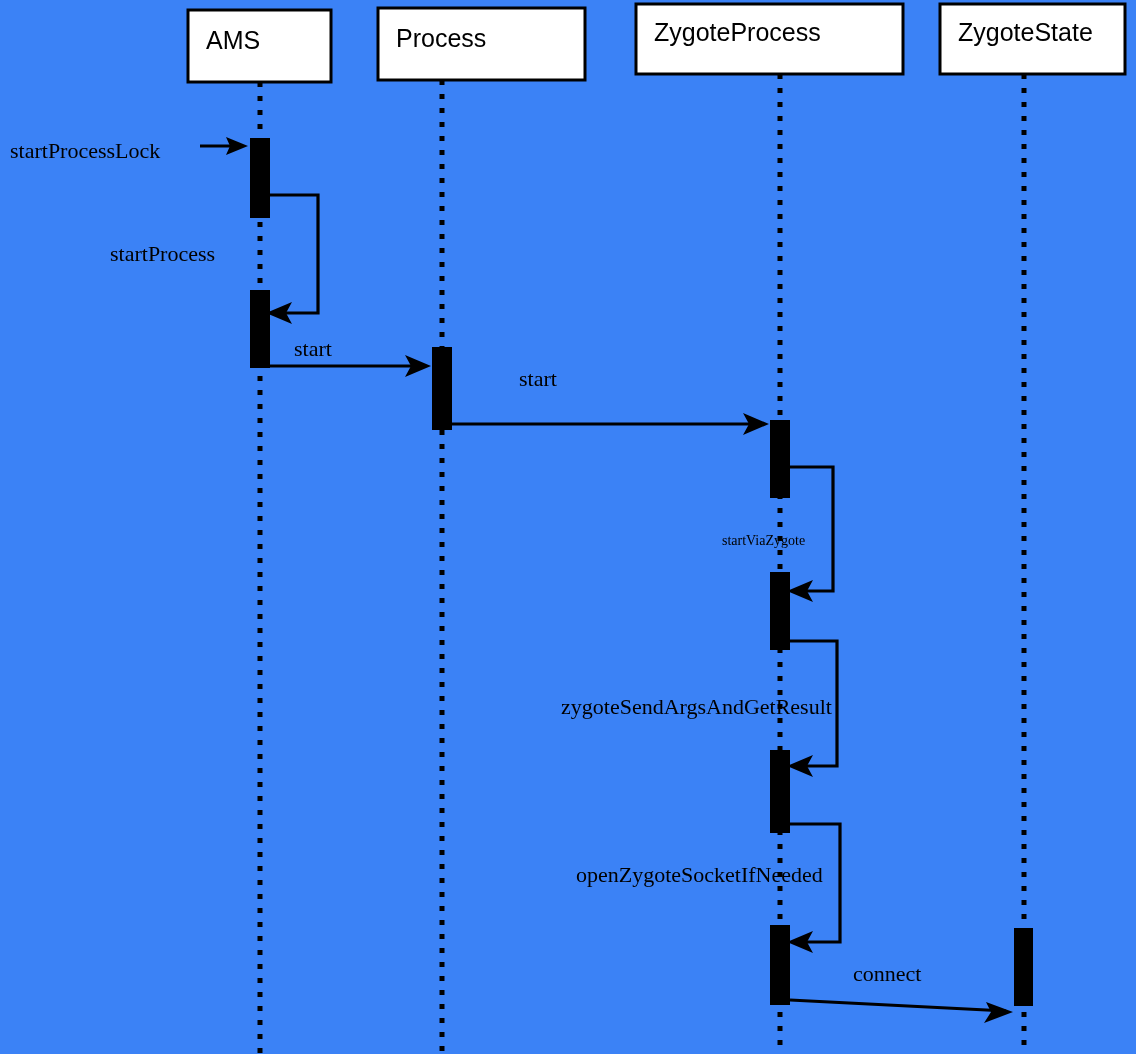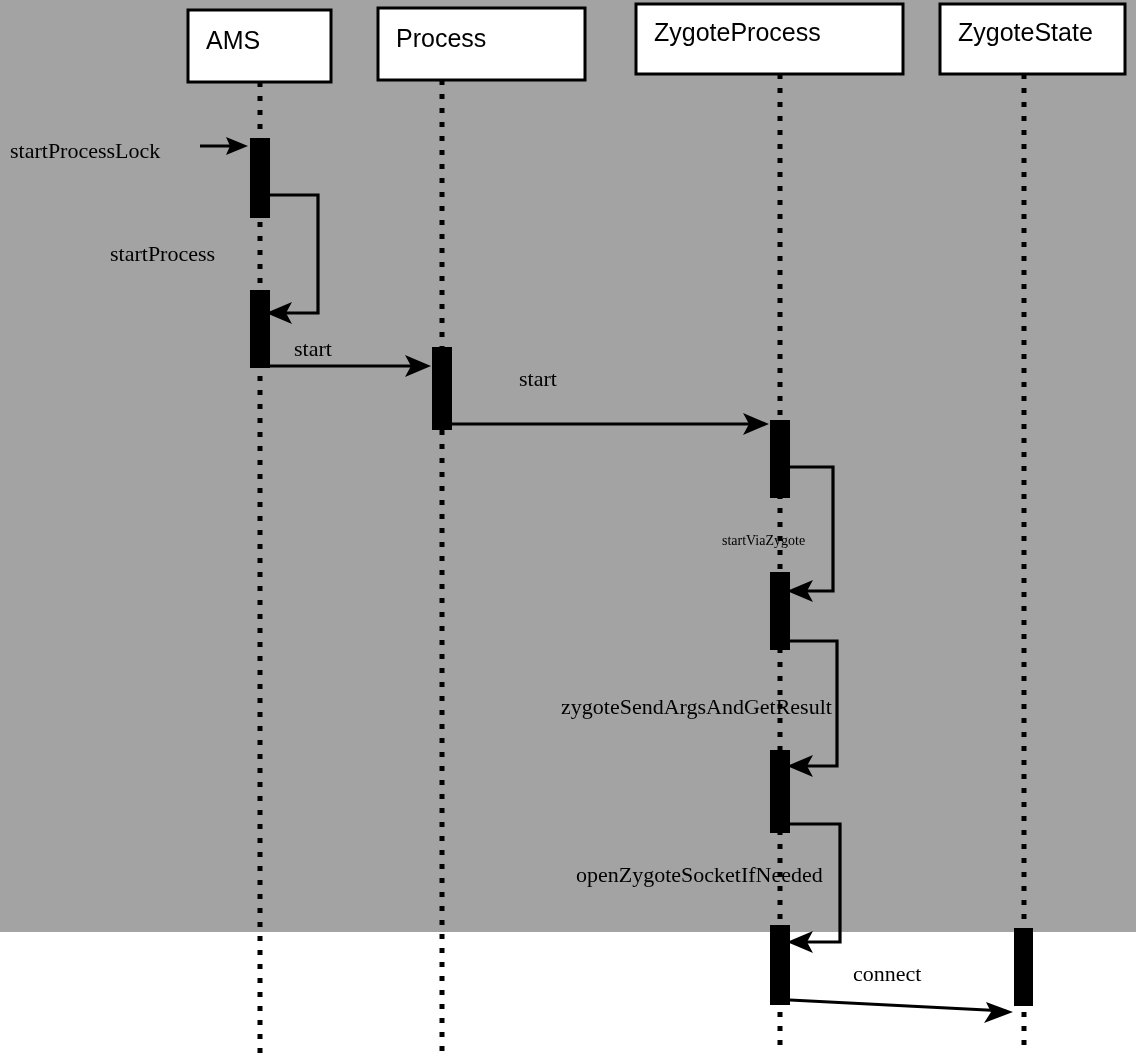--- a/index.html
+++ b/index.html
@@ -9,22 +9,22 @@
   }
   body {
     width: 1136px;
     height: 1054px;
     font-family: "Liberation Serif", serif;
     overflow: hidden;
   }
   #diagram-root {
     position: relative;
     width: 1136px;
-    height: 932px;
-    background: #a3a3a3;
+    height: 1054px;
+    background: #3b82f6;
   }
   svg.seq {
     display: block;
     width: 1136px;
     height: 1054px;
   }
   .lifeline-box {
     fill: #ffffff;
     stroke: #000000;
     stroke-width: 3;

